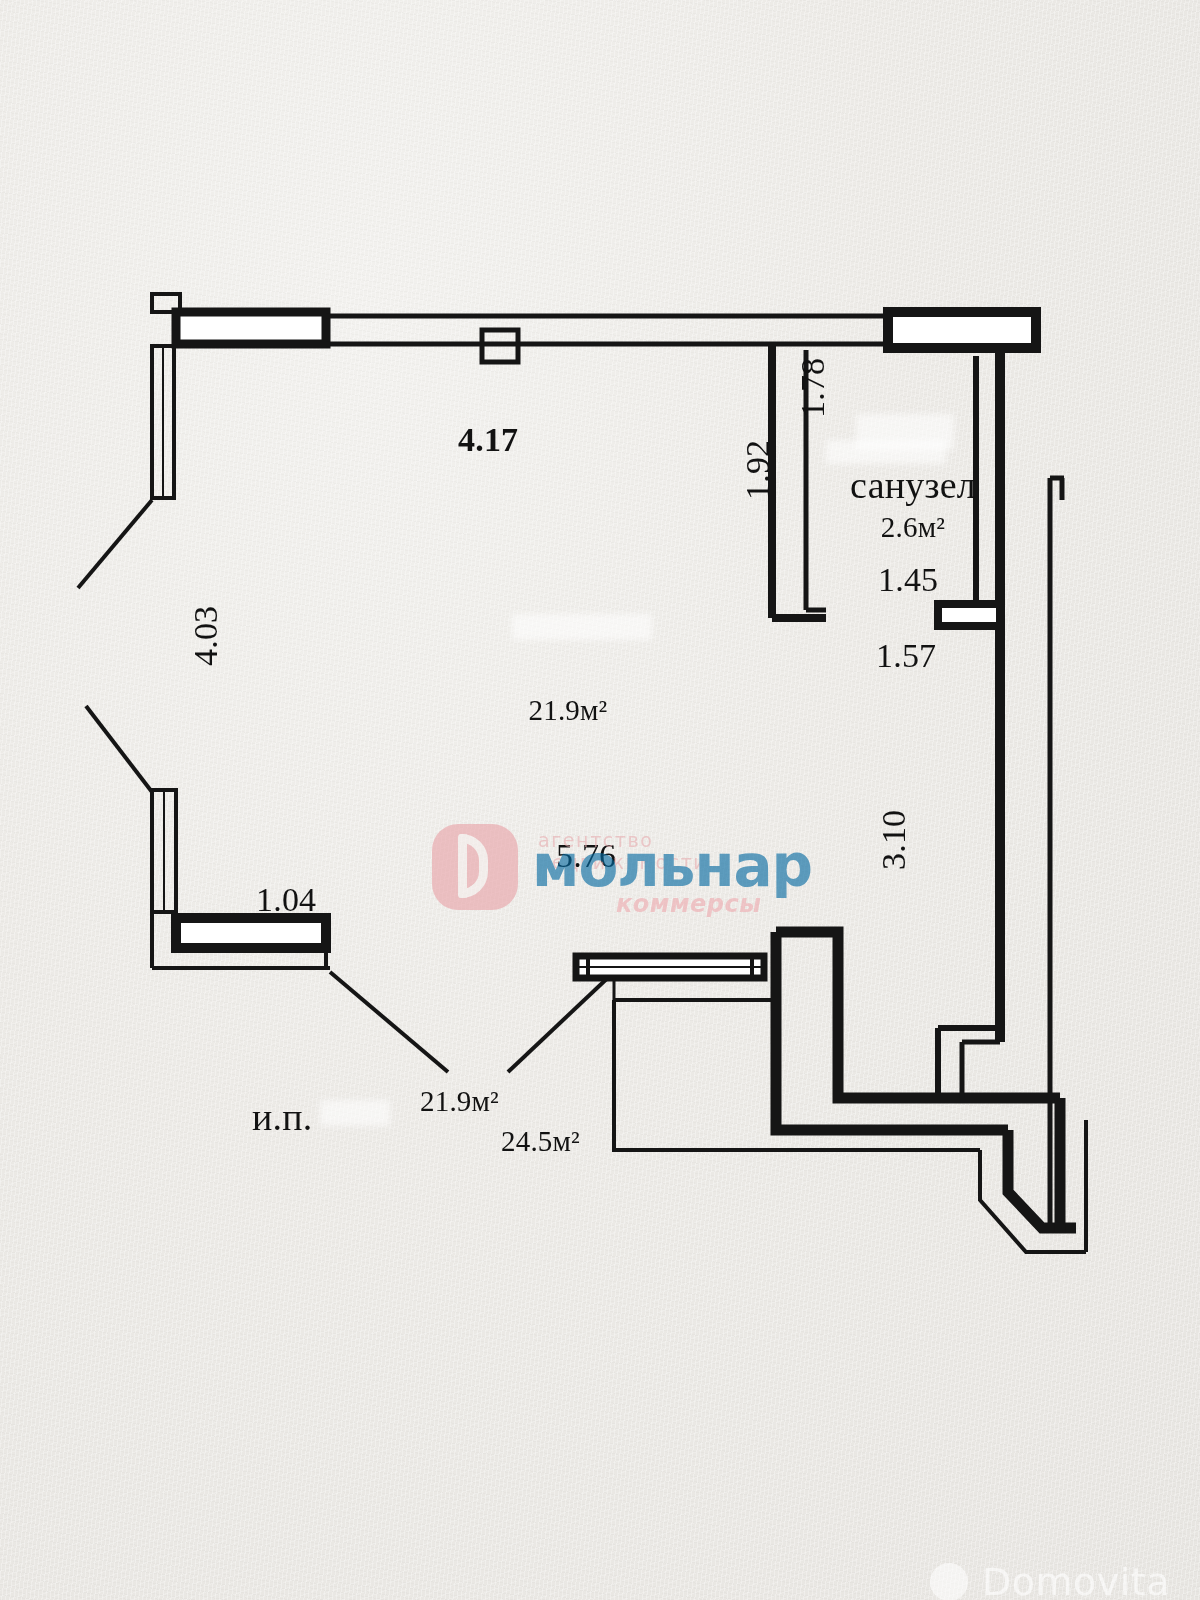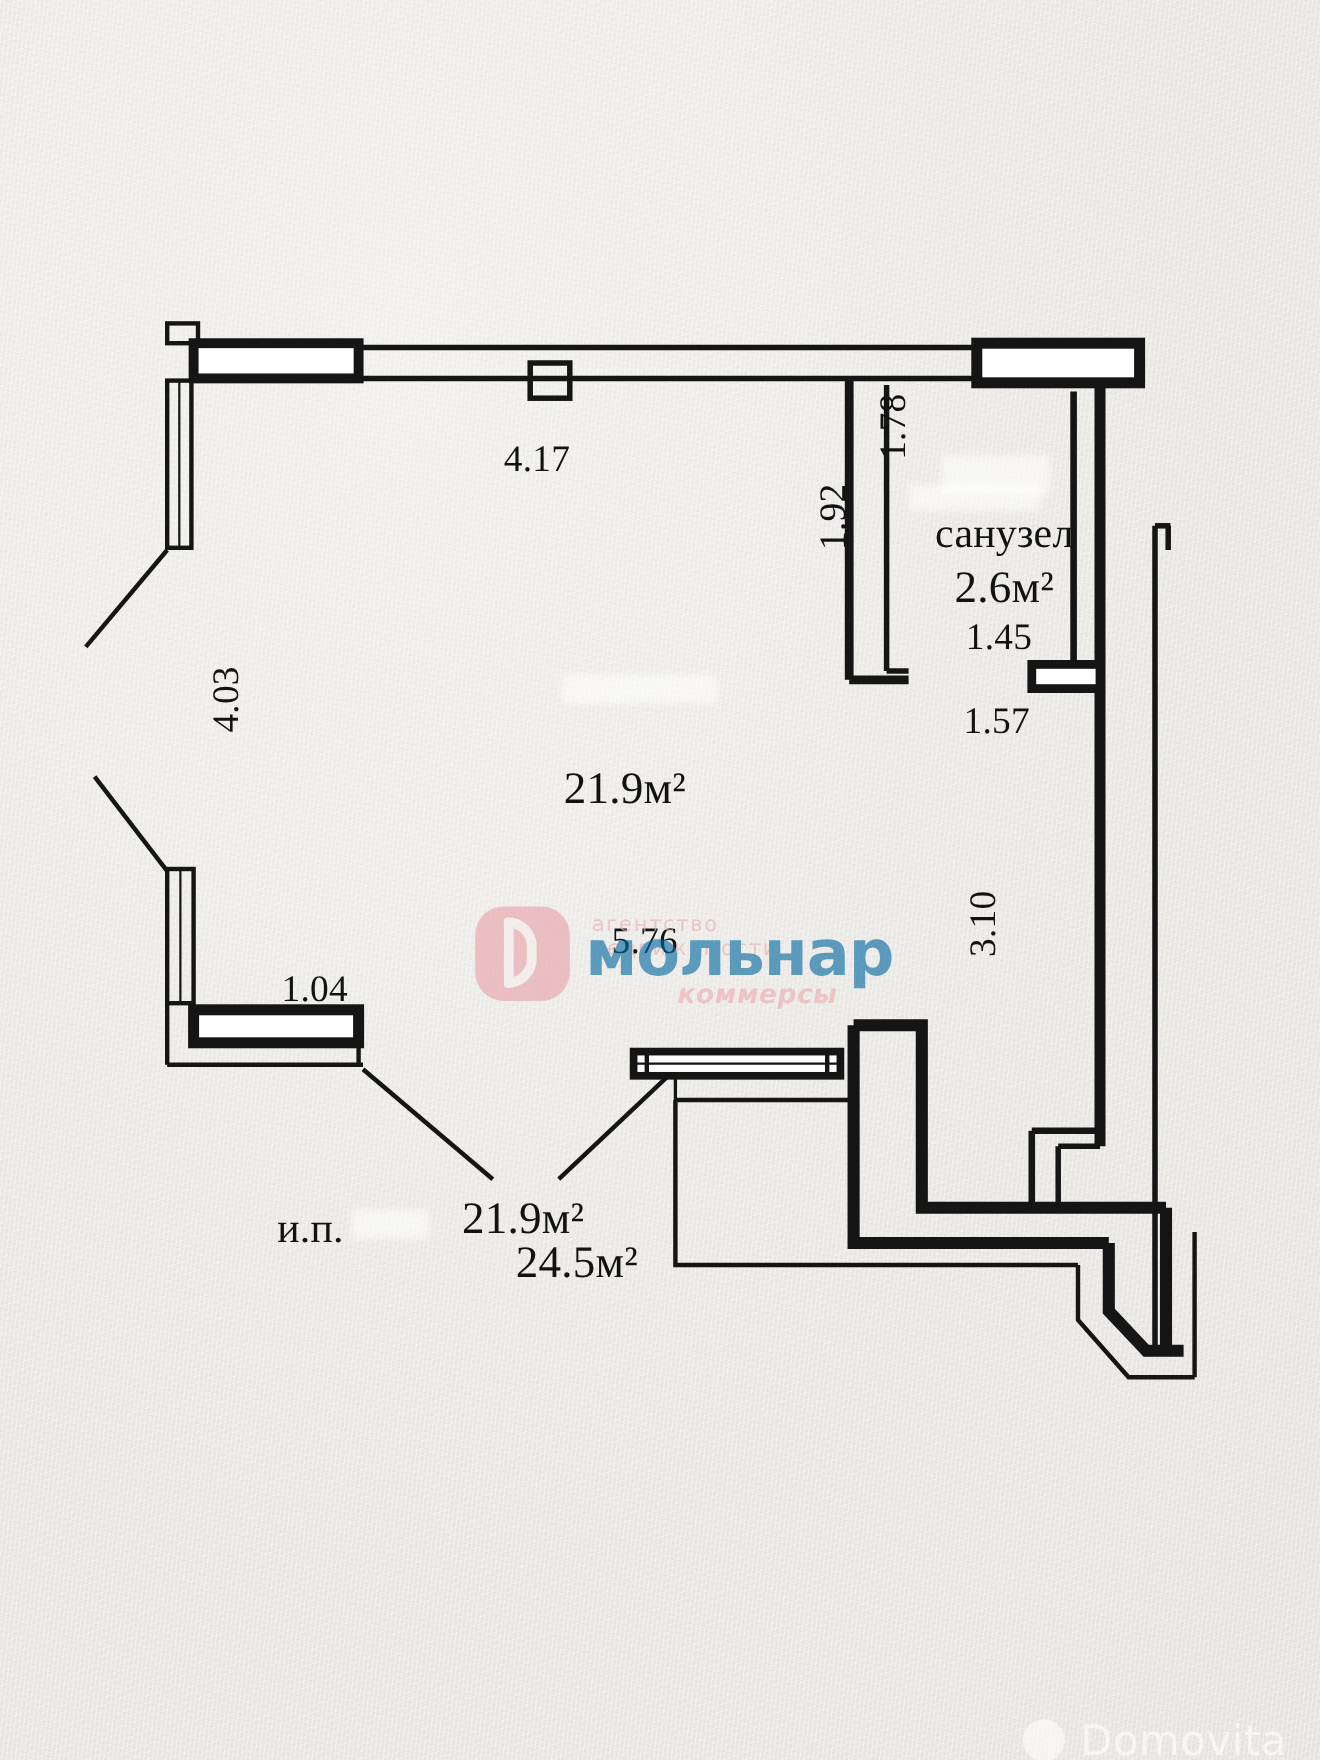--- a/index.html
+++ b/index.html
@@ -38,21 +38,21 @@
   .lbl {
     position: absolute;
     color: #121212;
     white-space: nowrap;
     line-height: 1.05;
     letter-spacing: .2px;
   }
   .dim   { font-size: 34px; }
   .dim-v { font-size: 34px; transform-origin: 50% 50%; transform: rotate(-90deg); }
   .room  { font-size: 38px; text-align: center; }
-  .area  { font-size: 41px; text-align: center; }
+  .area  { font-size: 29px; text-align: center; }
 
   
   #wm-molnar {
     position: absolute;
     left: 432px; top: 798px;
     width: 370px; height: 118px;
     opacity: .62;
   }
   #wm-molnar .wm-mark {
     position: absolute; left: 0; top: 26px;
@@ -242,21 +242,21 @@
       <g>
         <path d="M 1008 1130 L 1008 1192 L 1042 1228 L 1076 1228" stroke-width="11" fill="none"></path>
         <path d="M 980 1150 L 980 1200 L 1026 1252 L 1086 1252" stroke-width="4" fill="none"></path>
         <path d="M 1060 1098 L 1060 1232" stroke-width="11"></path>
         <path d="M 1086 1120 L 1086 1252" stroke-width="4"></path>
       </g>
 
     </g>
   </svg>
 
-  <div class="lbl dim" style="left:458px; top:400px;">4.17</div>
+  <div class="lbl dim" style="left:458px; top:422px;font-weight:bold;">4.17</div>
 
   <div class="lbl dim-v" style="left:173px; top:618px; width:66px; text-align:center;">4.03</div>
 
   <div class="lbl dim" style="left:220px; top:882px;margin-left:36px;">1.04</div>
 
   <div class="lbl dim-v" style="left:725px; top:452px; width:66px; text-align:center;">1.92</div>
 
   <div class="lbl dim-v" style="left:780px; top:370px; width:66px; text-align:center;">1.78</div>
 
   <div class="lbl room" style="left:828px; top:466px; width:170px;">санузел</div>

